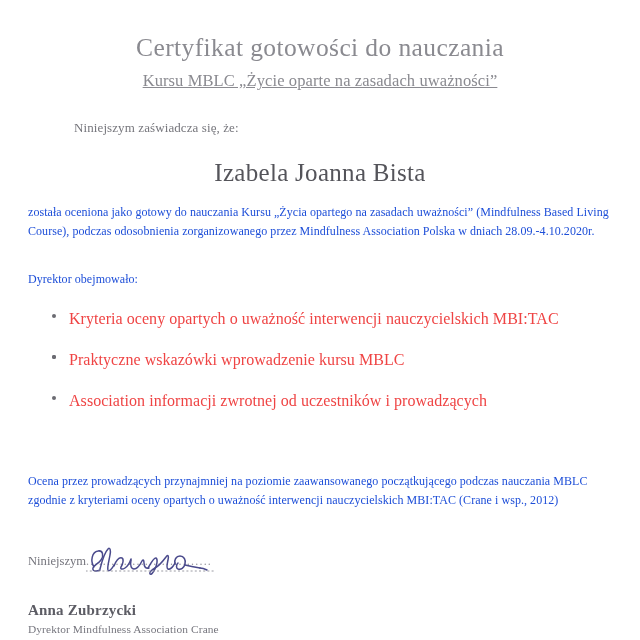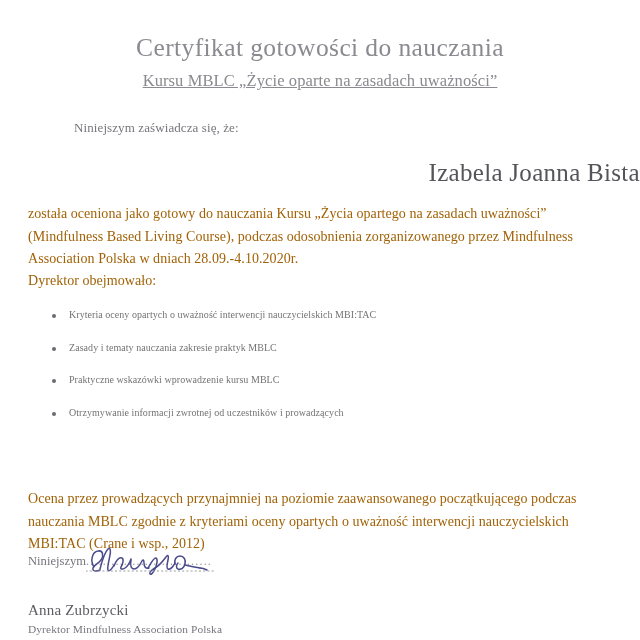--- a/index.html
+++ b/index.html
@@ -49,57 +49,57 @@
     letter-spacing: 0.1px;
     margin-left: 46px;
   }
 
   
   .recipient {
     position: absolute;
     left: 0;
     right: 0;
     top: 159px;
-    text-align: right;
+    text-align: center;
     font-size: 25px;
     color: #54545a;
     letter-spacing: 0.3px;
   }
 
   
   .para {
     position: absolute;
     left: 28px;
     width: 585px;
-    font-size: 14px;
+    font-size: 12px;
     line-height: 1.62;
-    color: #a16207;
+    color: #1d4ed8;
     text-align: left;
     letter-spacing: 0.05px;
   }
   .para-main  { top: 203px; }
   .para-lead  { top: 270px; }
-  .para-final { top: 488px; }
+  .para-final { top: 472px; }
 
   
   .bullets {
     position: absolute;
     left: 52px;
     top: 308px;
     width: 560px;
     margin: 0;
     padding: 0;
     list-style: none;
   }
   .bullets li {
     position: relative;
     padding-left: 17px;
     margin-bottom: 18.5px;
-    font-size: 10px;
-    color: #737373;
+    font-size: 16px;
+    color: #ef4444;
     line-height: 1.4;
     letter-spacing: 0.05px;
   }
   .bullets li .dot {
     position: absolute;
     left: 0;
     top: 6px;
     width: 4px;
     height: 4px;
     background: #6b6b72;
@@ -135,20 +135,21 @@
     height: 36px;
     pointer-events: none;
   }
   .sig-name {
     position: absolute;
     left: 0;
     top: 48px;
     font-size: 15px;
     color: #5c5c64;
     letter-spacing: 0.2px;
+    font-weight: bold;
   }
   .sig-role {
     position: absolute;
     left: 0;
     top: 69px;
     font-size: 11.4px;
     color: #76767e;
     letter-spacing: 0.1px;
   }
 </style>
@@ -170,29 +171,28 @@
 
   <div class="para para-lead">Dyrektor obejmowało:</div>
 
   <ul class="bullets">
     <li>
       <span class="dot"></span>
       <span>Kryteria oceny opartych o uważność interwencji nauczycielskich MBI:TAC</span>
     </li>
     <li>
       <span class="dot"></span>
-      <span>Zasady i tematy nauczania zakresie praktyk MBLC</span>
     </li>
     <li>
       <span class="dot"></span>
       <span>Praktyczne wskazówki wprowadzenie kursu MBLC</span>
     </li>
     <li>
       <span class="dot"></span>
-      <span>Otrzymywanie informacji zwrotnej od uczestników i prowadzących</span>
+      <span>Association informacji zwrotnej od uczestników i prowadzących</span>
     </li>
   </ul>
 
   <div class="para para-final">Ocena przez prowadzących przynajmniej na poziomie zaawansowanego początkującego podczas nauczania MBLC zgodnie z kryteriami oceny opartych o uważność interwencji nauczycielskich MBI:TAC (Crane i wsp., 2012)</div>
 
   <div class="sig-area">
     <div class="sig-line">
       <span>Niniejszym</span><span class="sig-dots">..............................</span>
       <svg class="signature-svg" viewBox="0 0 130 36" xmlns="http://www.w3.org/2000/svg">
         <g fill="none" stroke="#4a4a8c" stroke-width="1.5" stroke-linecap="round" stroke-linejoin="round">
@@ -205,16 +205,16 @@
           <path d="M89,23 C88,19 90,15 94,15 C98,15 100,19 99,23 C98,27 95,29 92,28 C90,27 90,24 92,22"></path>
           <path d="M99,24 C103,25 108,26 114,27"></path>
           <path d="M114,27 C117,27 119,28 121,29"></path>
         </g>
         <g fill="none" stroke="#8f8f98" stroke-width="0.9" stroke-linecap="round" stroke-dasharray="1.2 3">
           <path d="M0,30 L130,30"></path>
         </g>
       </svg>
     </div>
     <div class="sig-name">Anna Zubrzycki</div>
-    <div class="sig-role">Dyrektor Mindfulness Association Polska</div>
+    <div class="sig-role">Dyrektor Mindfulness Association Crane</div>
   </div>
 
 </div>
 
 </body></html>

